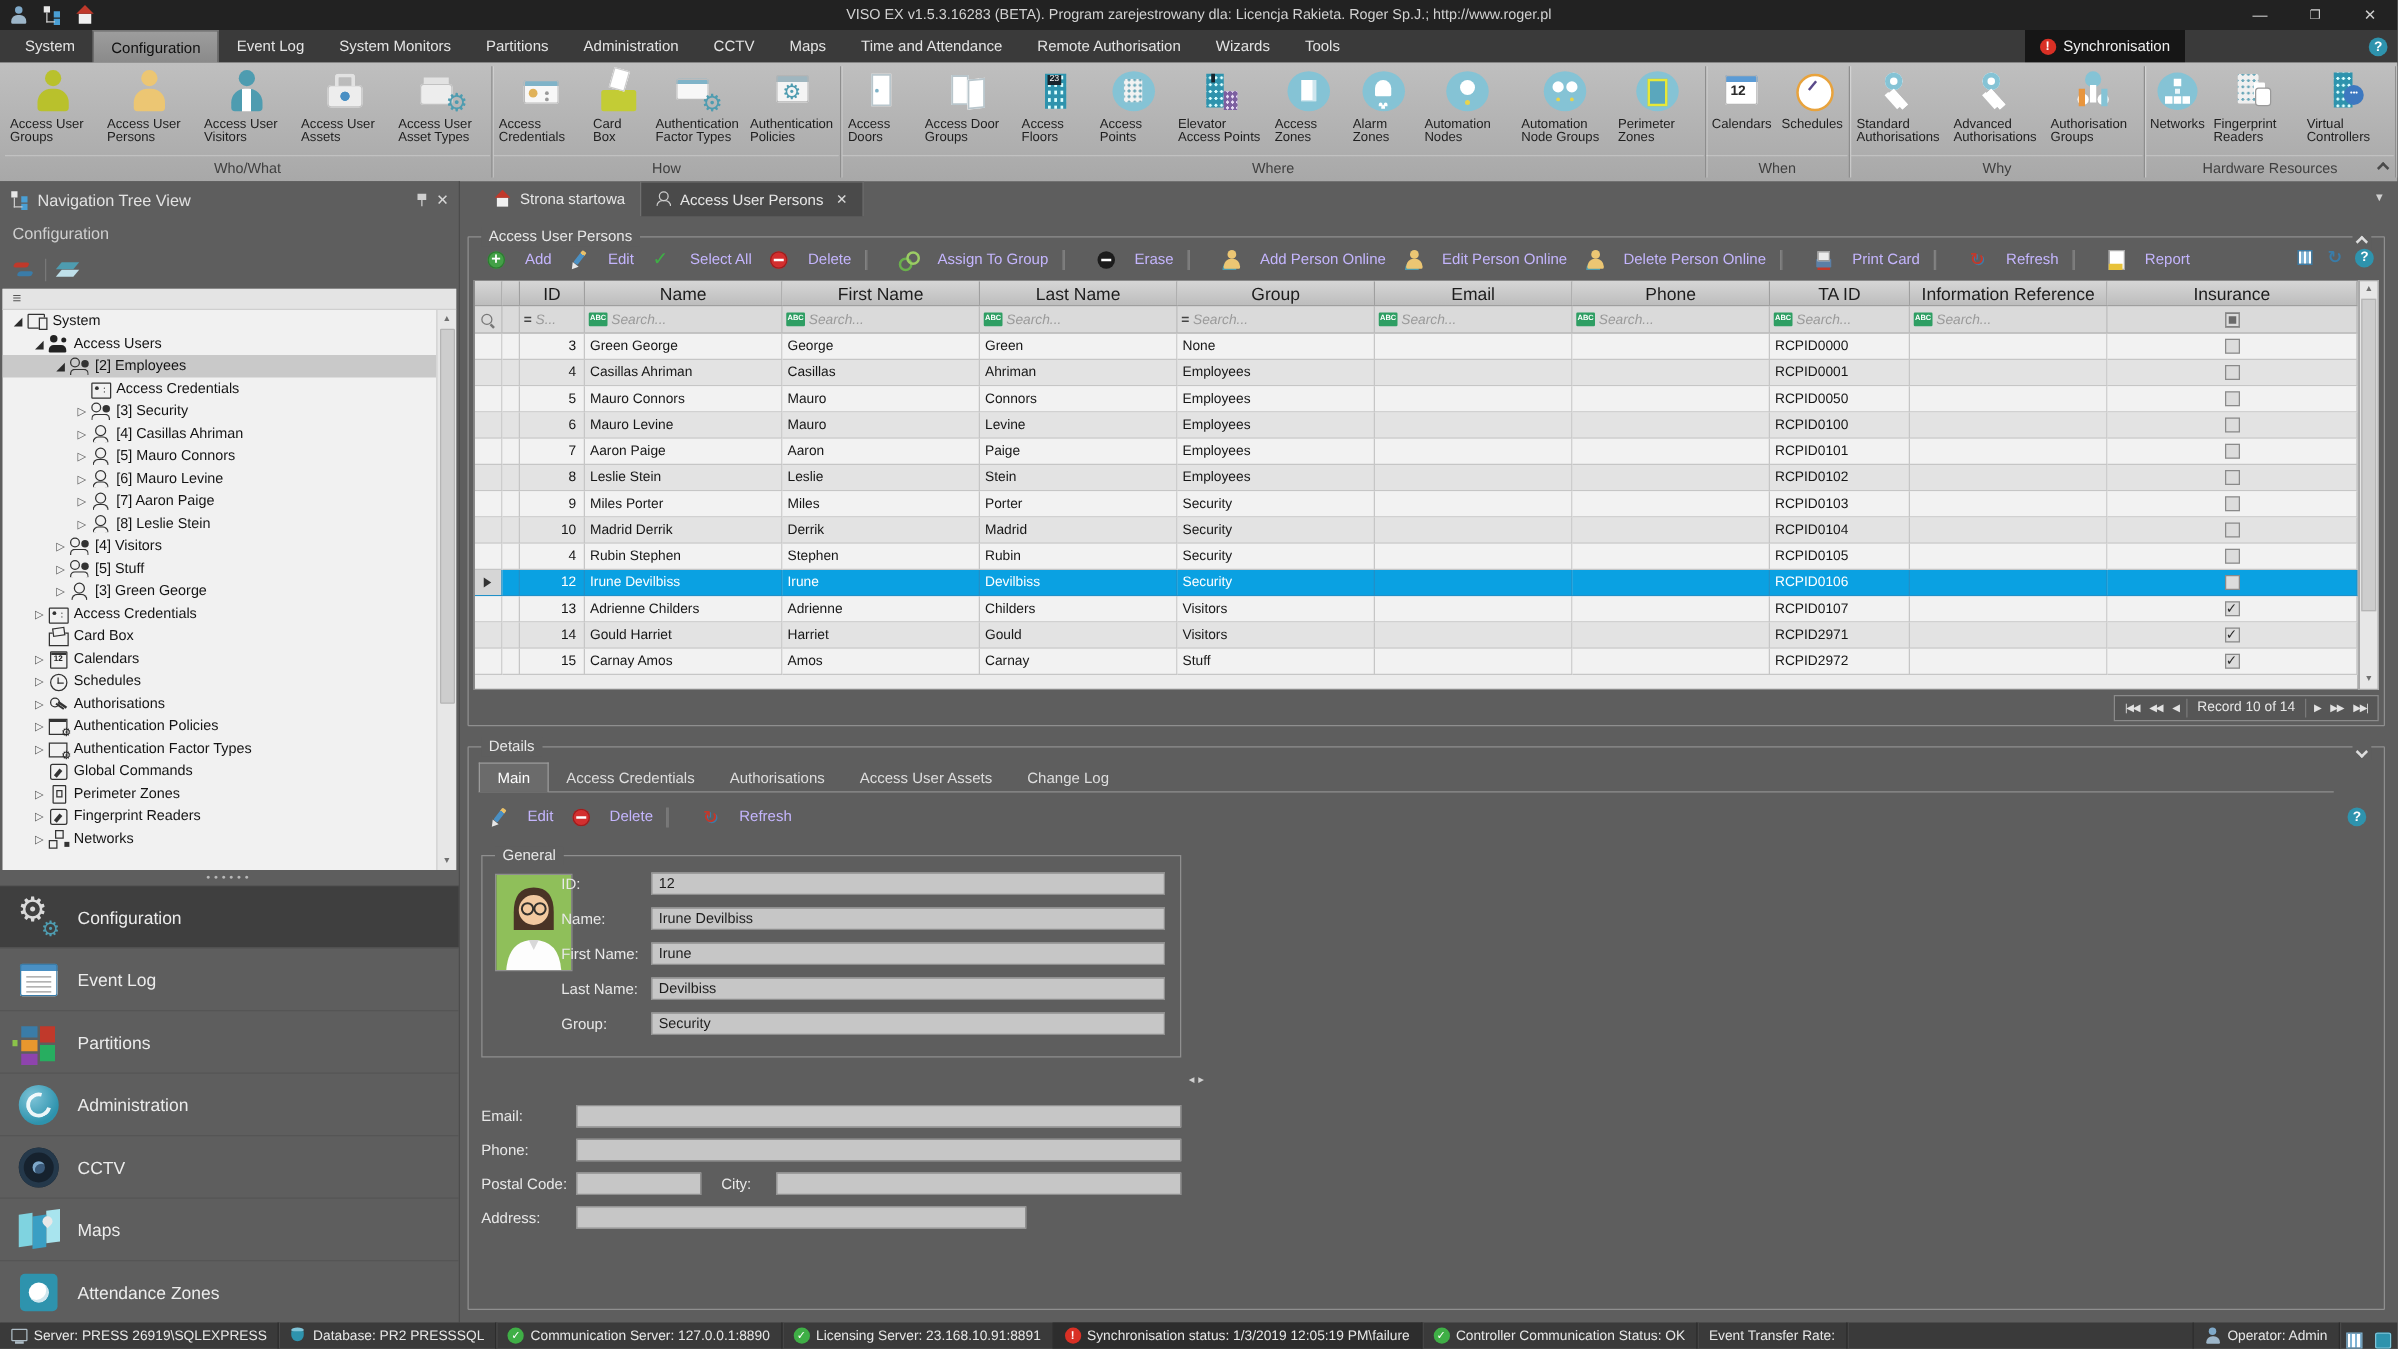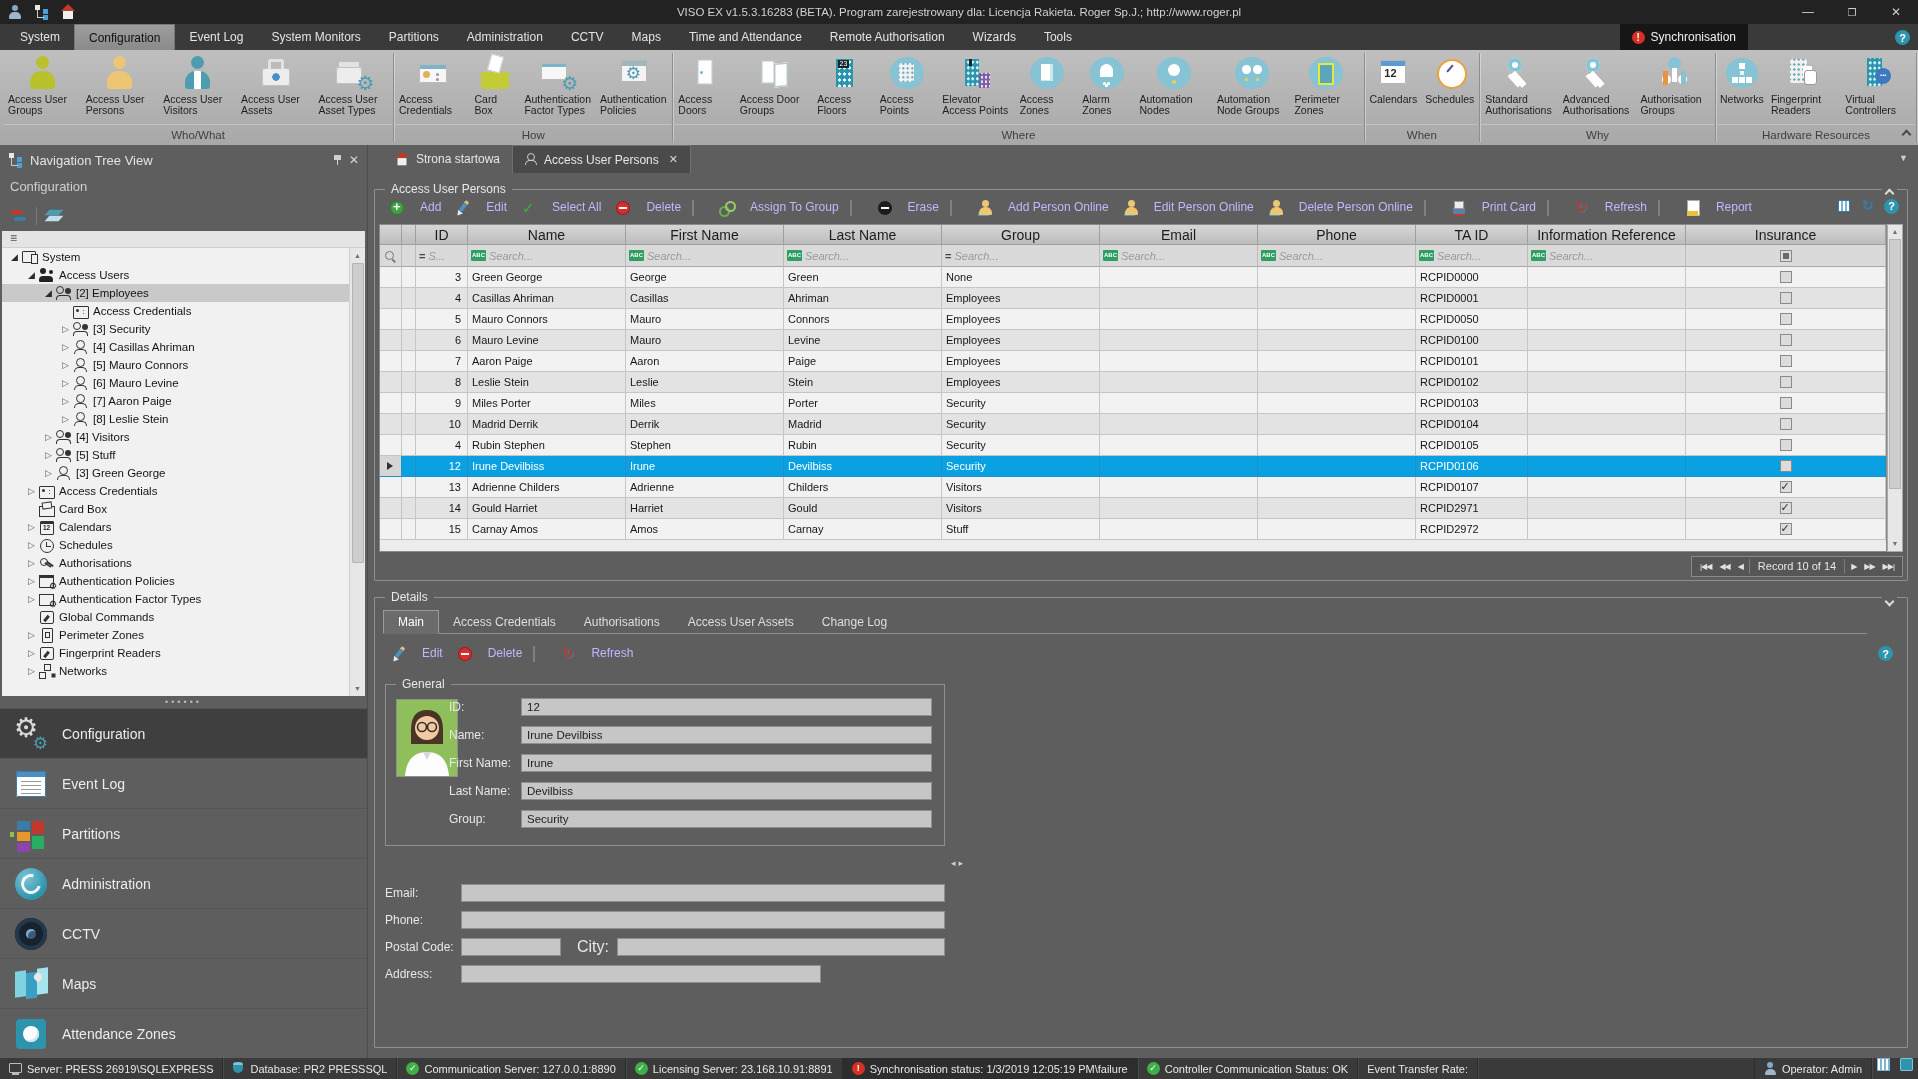--- a/index.html
+++ b/index.html
@@ -271,39 +271,39 @@
   .flabel{width:72px;color:#e8e8e8;font-size:12px;flex:none}
   .inp{flex:1;height:18px;background:#c6c6c6;border:1px solid #8f8f8f;font-size:11.5px;color:#1d1d1d;display:flex;align-items:center;padding:0 5px}
   .ctabs{position:absolute;top:256px;left:10px;width:560px;height:20px;display:flex;align-items:flex-end;border-bottom:1px solid #8f8f8f}
   .ctab{padding:3px 9px;color:#dedede;font-size:11.5px;white-space:nowrap;cursor:default}
   .ctab.active{background:#6b6b6b;border:1px solid #9a9a9a;border-bottom:1px solid #6b6b6b;color:#fff;margin-bottom:-1px}
   .ctab-arrows{position:absolute;left:576px;top:260px;color:#d0d0d0;font-size:9px;letter-spacing:3px}
   .cform{position:absolute;top:284px;left:10px;width:560px}
   .cform .frow{height:21px;margin-bottom:6px}
   .cform .flabel{width:76px}
   .inp.short{flex:none;width:100px}
-  .citylabel{color:#e8e8e8;font-size:16px;padding:0 8px 0 16px}
+  .citylabel{color:#e8e8e8;font-size:12px;padding:0 20px 0 16px}
   .inp.addr{flex:none;width:360px}
   
   .statusbar{position:absolute;left:0;right:0;bottom:0;height:21px;background:#3a3a3a;display:flex;align-items:center;color:#e8e8e8;font-size:11px}
   .sseg{display:flex;align-items:center;gap:5px;padding:0 9px;height:100%;border-right:1px solid #2c2c2c;box-shadow:1px 0 0 #4a4a4a;white-space:nowrap}
   .sseg.dark{background:#2d2d2d}
   .sti{width:13px;height:13px;position:relative;flex:none}
   .sti::before,.sti::after{position:absolute;content:""}
   .st-server::before{width:11px;height:8px;border:1.5px solid #aebdc6;border-radius:1px;left:0;top:1px}
   .st-server::after{width:7px;height:2px;background:#aebdc6;left:3px;top:11px}
   .st-database::before{width:10px;height:4px;border-radius:50%;background:#7fc4d8;left:1px;top:0}
   .st-database::after{width:10px;height:8px;background:#2e93ad;border-radius:0 0 5px 5px;left:1px;top:3px}
   .st-ok::before{inset:0;border-radius:50%;background:#3faf46}
   .st-ok::after{content:"✓";color:#fff;font-size:9px;font-weight:bold;left:2.5px;top:0;line-height:13px}
   .st-error::before{inset:0;border-radius:50%;background:#d93025}
   .st-error::after{content:"!";color:#fff;font-size:9px;font-weight:bold;left:5px;top:0;line-height:13px}
   .st-operator::before{width:6px;height:6px;border-radius:50%;background:#7fa9c9;left:3px;top:0}
   .st-operator::after{width:11px;height:6px;border-radius:5px 5px 1px 1px;background:#9db6c9;left:1px;bottom:0}
-  .sb-right{margin-left:auto;display:flex;align-items:flex-start;height:100%}
+  .sb-right{margin-left:auto;display:flex;align-items:flex-end;height:100%}
   .mini{width:13px;height:13px;margin:0 5px;position:relative}
   .mini1{border:1.5px solid #7fb3d4;background:repeating-linear-gradient(90deg,#fff 0 2px,#7fb3d4 2px 4px)}
   .mini2{background:#2e93ad;border-radius:2px;box-shadow:inset 0 0 0 1px #7fc4d8}
 </style>
 </head>
 <body>
 
 <div class="titlebar">
   <div class="tb-icons">
     <span class="t-ic t-person"></span>

